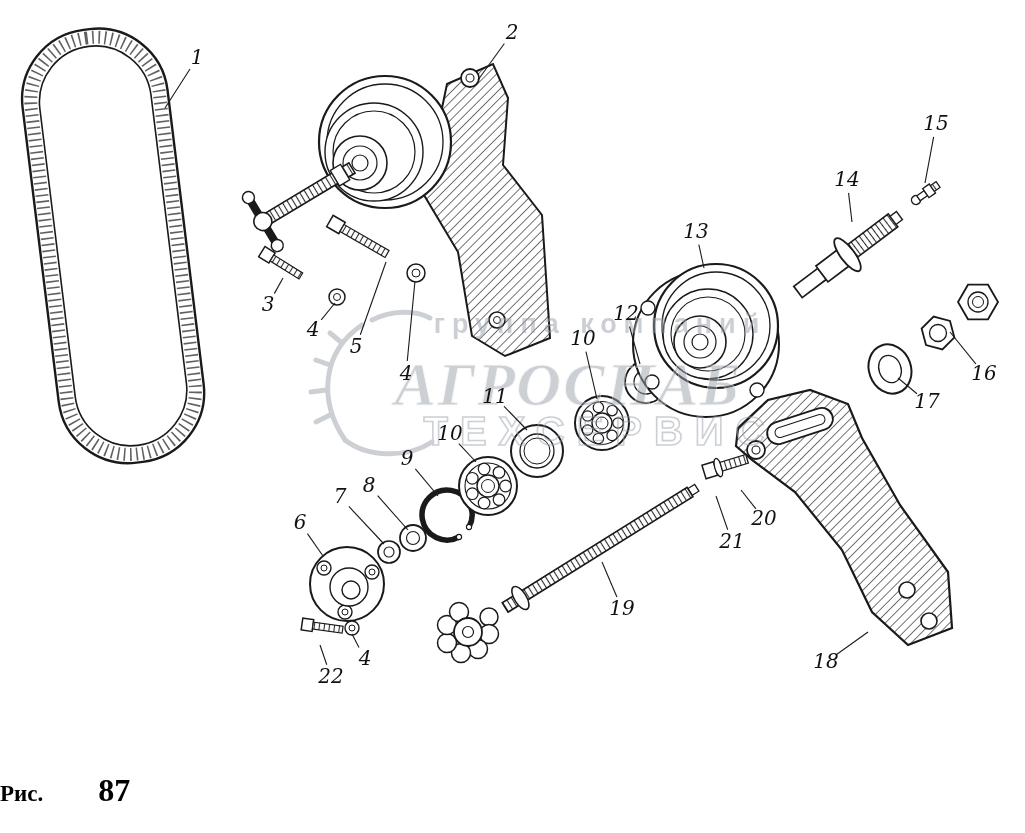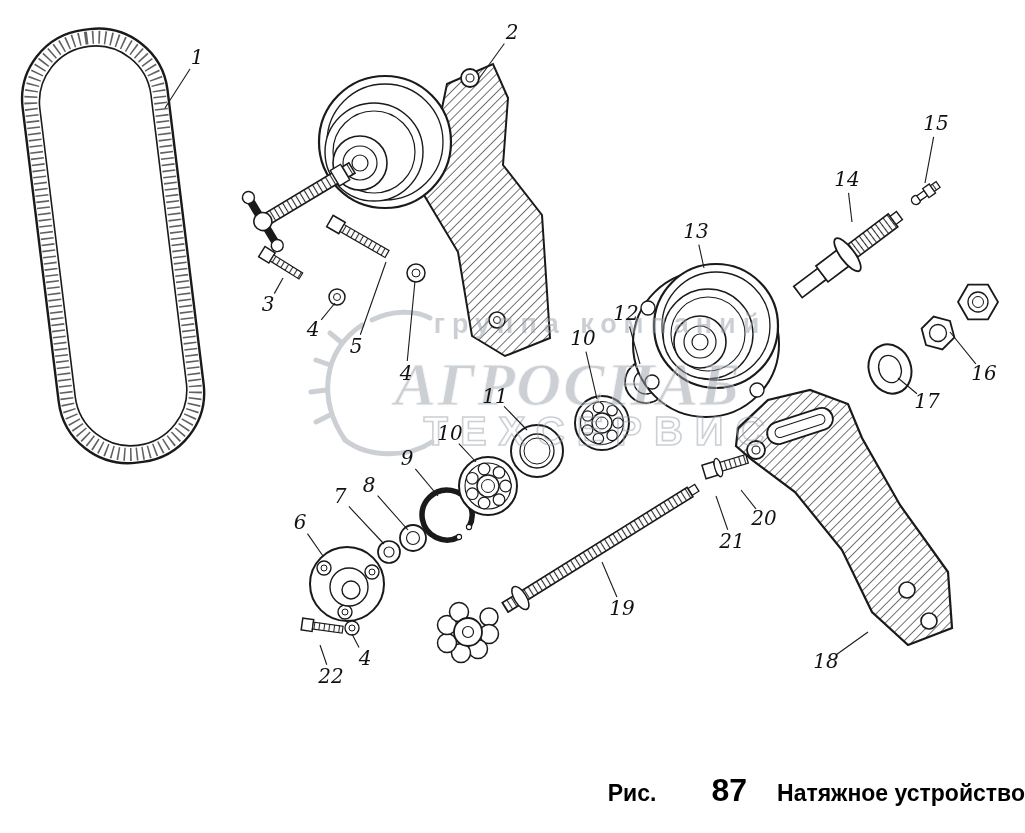--- a/index.html
+++ b/index.html
@@ -22,22 +22,23 @@
   .wm-main{
     font-family:"Liberation Serif", serif;font-weight:700;font-style:italic;font-size:62px;
     letter-spacing:2px;fill:#9aa2ab;stroke:#eef0f2;stroke-width:1;text-anchor:middle;
   }
   .wm-sub{
     font-family:"Liberation Sans", sans-serif;font-weight:700;font-size:40px;
     letter-spacing:12px;fill:none;stroke:#9aa2ab;stroke-width:1.6;text-anchor:middle;
   }
   .caption{
     position:absolute;left:0;top:772px;width:100%;
-    display:flex;justify-content:flex-end;align-items:baseline;gap:0;
+    display:flex;justify-content:flex-start;align-items:baseline;gap:0;
     color:#000;
+    font-family:Liberation Serif, serif;
   }
   .caption .rub{font-size:23px;font-weight:700;margin-right:55px;}
   .caption .num{font-size:32px;font-weight:700;margin-right:30px;}
   .caption .ttl{font-size:23px;font-weight:700;}
 </style>
 </head>
 <body>
 
 <div id="stage">
 <svg id="diagram-svg" width="1025" height="833" viewBox="0 0 1025 833">
@@ -324,14 +325,13 @@
         <text x="331" y="677" class="callout">22</text>
         <line x1="359.00241442365416" y1="647.4661815839503" x2="352" y2="634" class="leader"></line>
         <text x="365" y="659" class="callout">4</text>
       </g>
 </svg>
 </div>
 
 <div class="caption">
   <span class="rub">Рис.</span>
   <span class="num">87</span>
-  <span class="ttl">Натяжное устройство</span>
 </div>
 
 </body></html>

